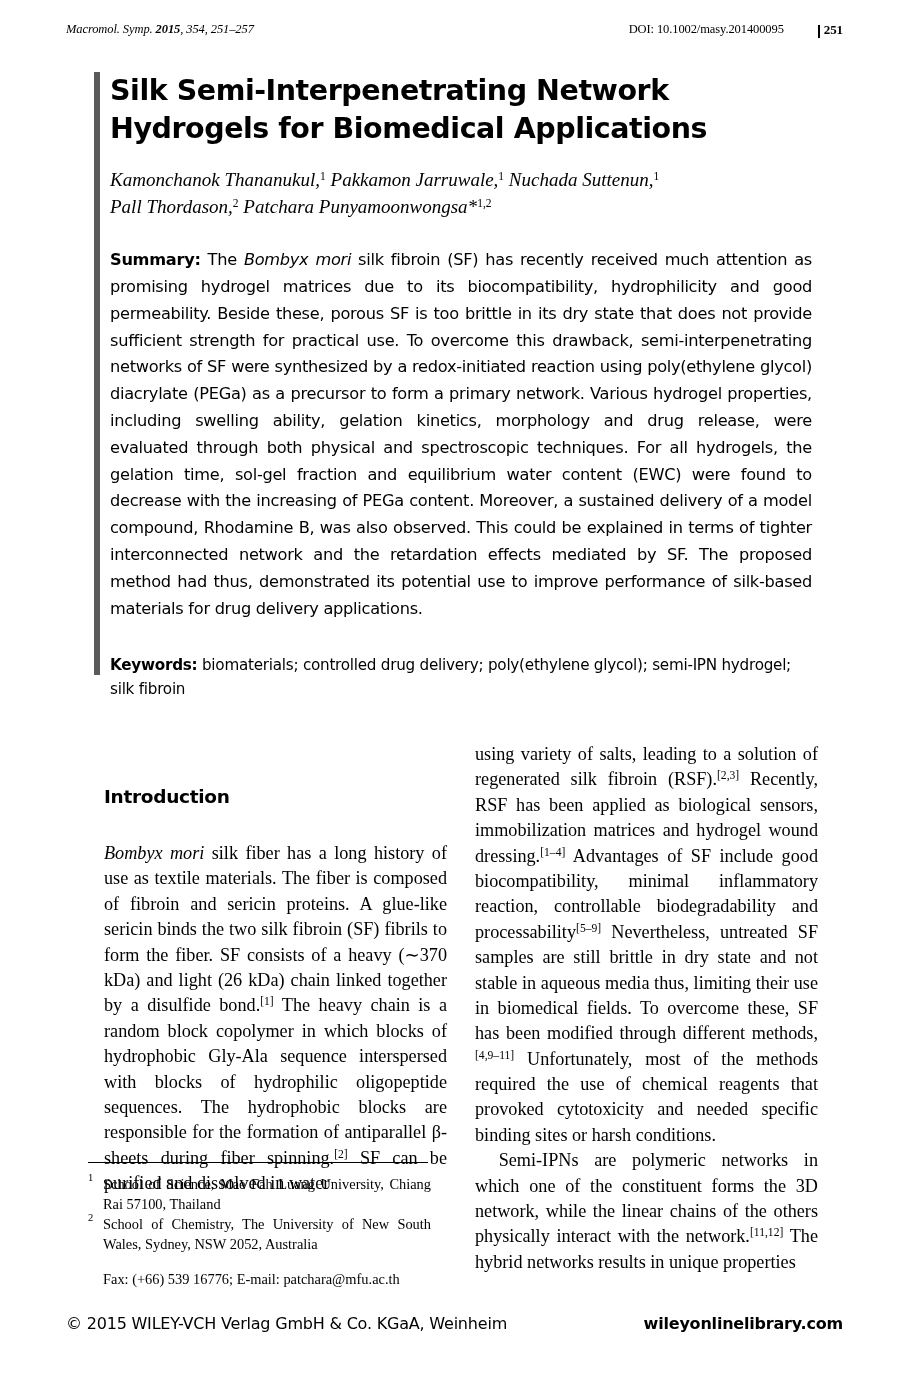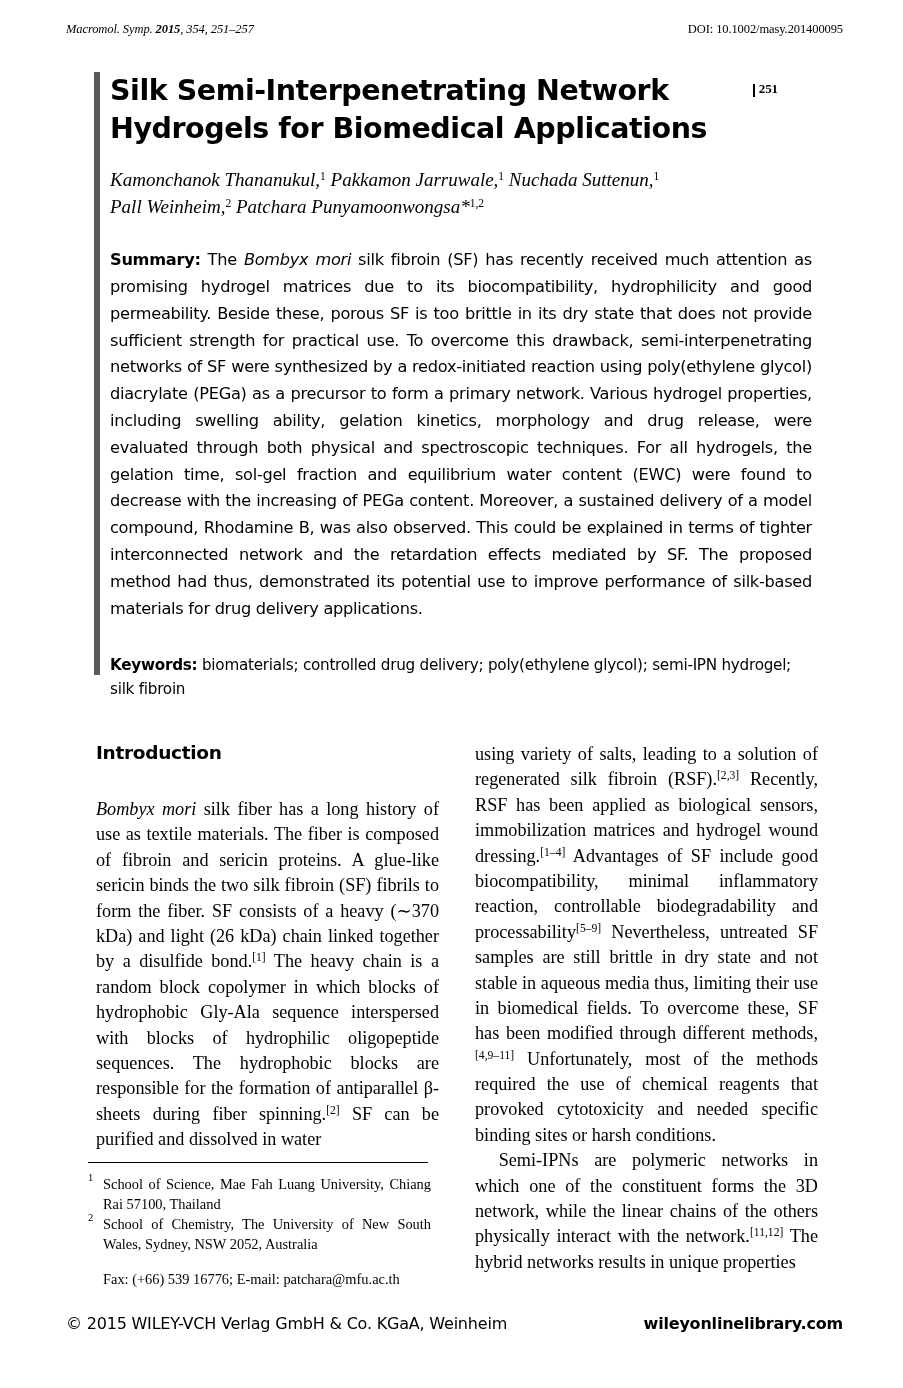--- a/index.html
+++ b/index.html
@@ -36,24 +36,23 @@
     font-size: 12.5px;
     letter-spacing: -0.1px;
   }
   .runhead-left {
     font-style: italic;
     white-space: nowrap;
   }
   .runhead-left b { font-style: italic; font-weight: bold; }
   .runhead-right {
     display: flex;
-    align-items: center;
-    gap: 44px;
+    align-items: flex-start;
+    gap: 34px;
     white-space: nowrap;
-    flex-direction: column;
   }
   .doi { font-size: 12.5px; }
   .folio-wrap {
     display: flex;
     align-items: center;
     gap: 4px;
   }
   .folio-rule {
     display: inline-block;
     width: 2px;
@@ -138,21 +137,21 @@
     top: 742px;
     left: 88px;
     width: 730px;
     height: 560px;
   }
   .col {
     position: absolute;
     top: 0;
     width: 343px;
   }
-  .col-left { left: 8px; }
+  .col-left { left: 16px; margin-top: 44px; }
   .col-right { left: 387px; }
 
   h2.section {
     font-family: "DejaVu Sans", sans-serif;
     font-size: 18.5px;
     font-weight: bold;
     letter-spacing: -0.3px;
     margin: 0 0 34px 0;
   }
   p.body {
@@ -242,21 +241,21 @@
   </div>
 
   <div class="titleblock">
     <div class="gray-bar"></div>
     <div class="titleblock-inner">
 
       <h1 class="title">Silk Semi-Interpenetrating Network Hydrogels for Biomedical Applications</h1>
 
       <div class="authors">
         <span><span>Kamonchanok Thananukul,</span><sup>1</sup><span> Pakkamon Jarruwale,</span><sup>1</sup><span> Nuchada Suttenun,</span><sup>1</sup></span><br>
-        <span><span>Pall Weinheim,</span><sup>2</sup><span> Patchara Punyamoonwongsa*</span><sup>1,2</sup></span>
+        <span><span>Pall Thordason,</span><sup>2</sup><span> Patchara Punyamoonwongsa*</span><sup>1,2</sup></span>
       </div>
 
       <div class="summary"><b>Summary:</b><span> The </span><i>Bombyx mori</i><span> silk fibroin (SF) has recently received much attention as promising hydrogel matrices due to its biocompatibility, hydrophilicity and good permeability. Beside these, porous SF is too brittle in its dry state that does not provide sufficient strength for practical use. To overcome this drawback, semi-interpenetrating networks of SF were synthesized by a redox-initiated reaction using poly(ethylene glycol) diacrylate (PEGa) as a precursor to form a primary network. Various hydrogel properties, including swelling ability, gelation kinetics, morphology and drug release, were evaluated through both physical and spectroscopic techniques. For all hydrogels, the gelation time, sol-gel fraction and equilibrium water content (EWC) were found to decrease with the increasing of PEGa content. Moreover, a sustained delivery of a model compound, Rhodamine B, was also observed. This could be explained in terms of tighter interconnected network and the retardation effects mediated by SF. The proposed method had thus, demonstrated its potential use to improve performance of silk-based materials for drug delivery applications.</span></div>
 
       <div class="keywords"><b>Keywords:</b><span> biomaterials; controlled drug delivery; poly(ethylene glycol); semi-IPN hydrogel; silk fibroin</span></div>
 
     </div>
   </div>
 
   <div class="columns">

